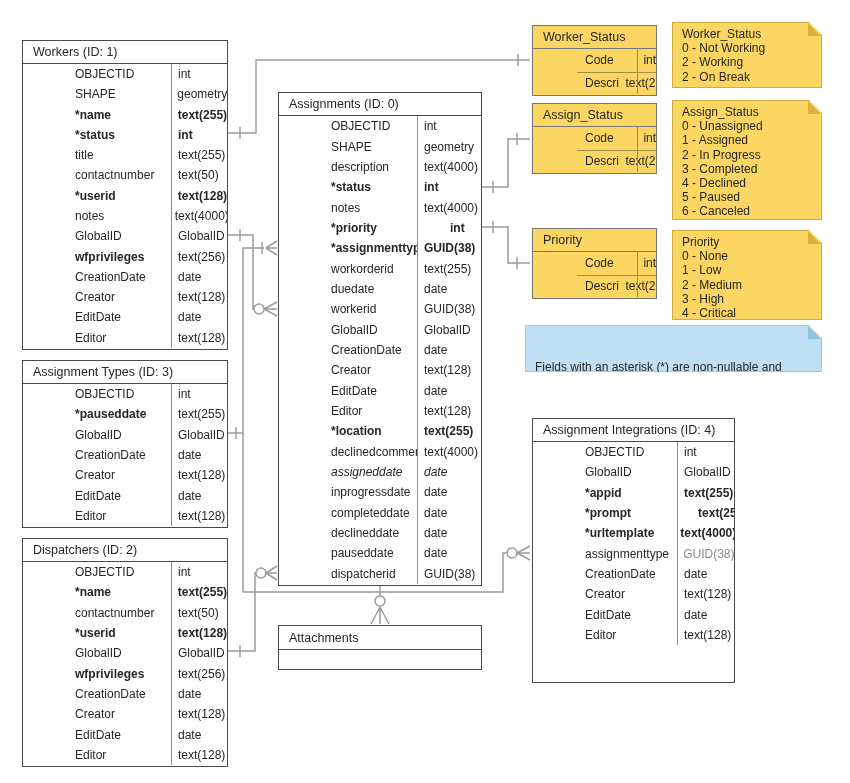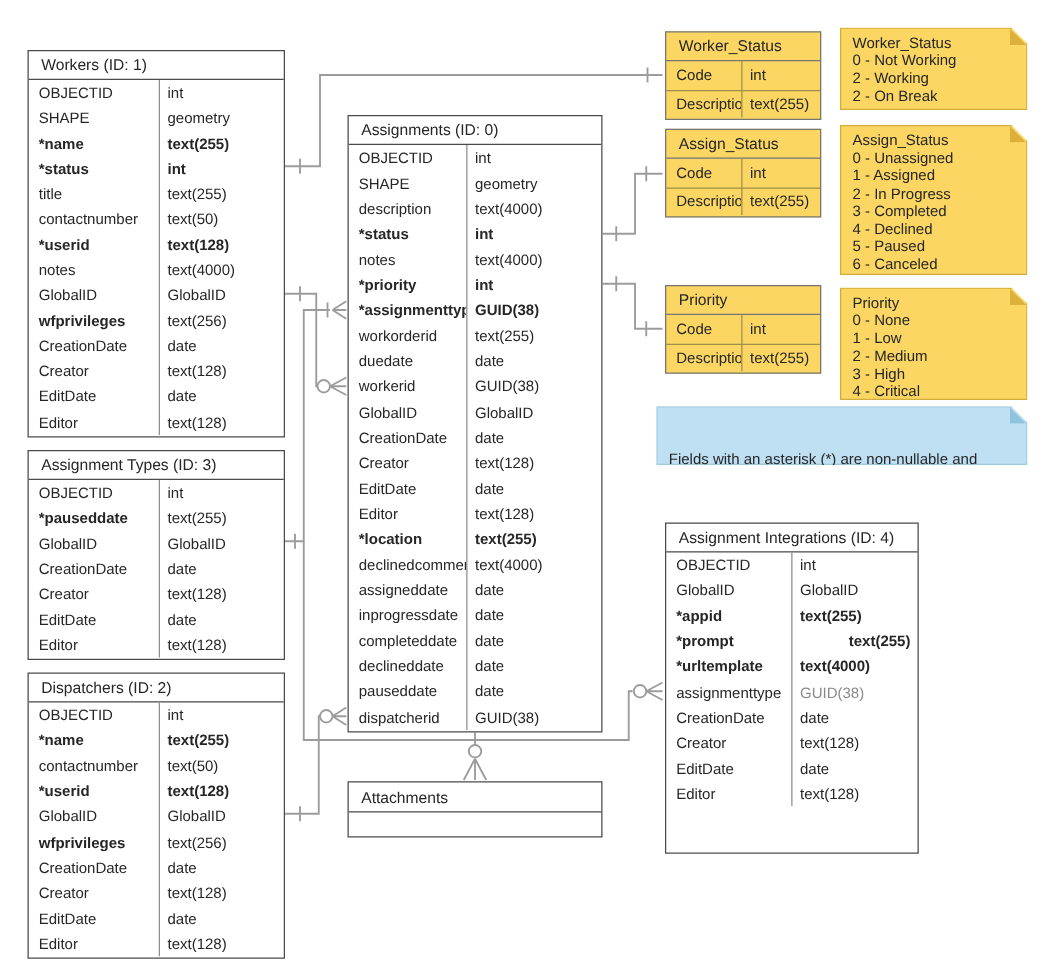--- a/index.html
+++ b/index.html
@@ -7,21 +7,21 @@
     width:850px;height:783px;position:relative;background:#ffffff;
     font-family:"Liberation Sans",sans-serif;color:#262626;overflow:hidden;
   }
   #canvas{position:absolute;inset:0;width:850px;height:783px;}
   
   .etable{position:absolute;background:#ffffff;border:1.6px solid #4a4a4a;box-sizing:border-box;}
   .etable .hdr{
     display:flex;align-items:center;box-sizing:border-box;
     border-bottom:1.6px solid #4a4a4a;padding-left:10px;font-size:12.5px;white-space:nowrap;
   }
-  .etable .rows{position:relative;}
+  .etable .rows{position:relative;margin-left:44px;}
   .colline{position:absolute;width:1px;background:#8d8d8d;}
   .row{display:flex;align-items:center;font-size:12px;box-sizing:border-box;white-space:nowrap;}
   .cell-name{box-sizing:border-box;padding-left:8px;overflow:hidden;}
   .cell-type{box-sizing:border-box;padding-left:7px;overflow:hidden;}
   .b{font-weight:bold;}
   .muted{color:#8a8a8a;}
   
   .ytable{background:#FBD662;border:1.6px solid #767676;}
   .ytable .hdr{border-bottom:1.2px solid #767676;}
   .ytable .row + .row{border-top:1px solid #9f8f4b;}
@@ -264,21 +264,21 @@
             <span class="cell-type">text(4000)</span>
           </div>
           <div class="row" style="height: 20.35px;">
             <span class="cell-name b" style="width: 94px;">*status</span>
             <span class="cell-type b">int</span>
           </div>
           <div class="row" style="height: 20.35px;">
             <span class="cell-name" style="width: 94px;">notes</span>
             <span class="cell-type">text(4000)</span>
           </div>
-          <div class="row" style="height: 20.35px;">
+          <div class="row" style="height: 20.35px; gap: 26px;">
             <span class="cell-name b" style="width: 94px;">*priority</span>
             <span class="cell-type b">int</span>
           </div>
           <div class="row" style="height: 20.35px;">
             <span class="cell-name b" style="width: 94px;">*assignmenttype</span>
             <span class="cell-type b">GUID(38)</span>
           </div>
           <div class="row" style="height: 20.35px;">
             <span class="cell-name" style="width: 94px;">workorderid</span>
             <span class="cell-type">text(255)</span>
@@ -312,21 +312,21 @@
             <span class="cell-type">text(128)</span>
           </div>
           <div class="row" style="height: 20.35px;">
             <span class="cell-name b" style="width: 94px;">*location</span>
             <span class="cell-type b">text(255)</span>
           </div>
           <div class="row" style="height: 20.35px;">
             <span class="cell-name" style="width: 94px;">declinedcomment</span>
             <span class="cell-type">text(4000)</span>
           </div>
-          <div class="row" style="height: 20.35px;">
+          <div class="row" style="height: 20.35px; font-style: italic;">
             <span class="cell-name" style="width: 94px;">assigneddate</span>
             <span class="cell-type">date</span>
           </div>
           <div class="row" style="height: 20.35px;">
             <span class="cell-name" style="width: 94px;">inprogressdate</span>
             <span class="cell-type">date</span>
           </div>
           <div class="row" style="height: 20.35px;">
             <span class="cell-name" style="width: 94px;">completeddate</span>
             <span class="cell-type">date</span>

